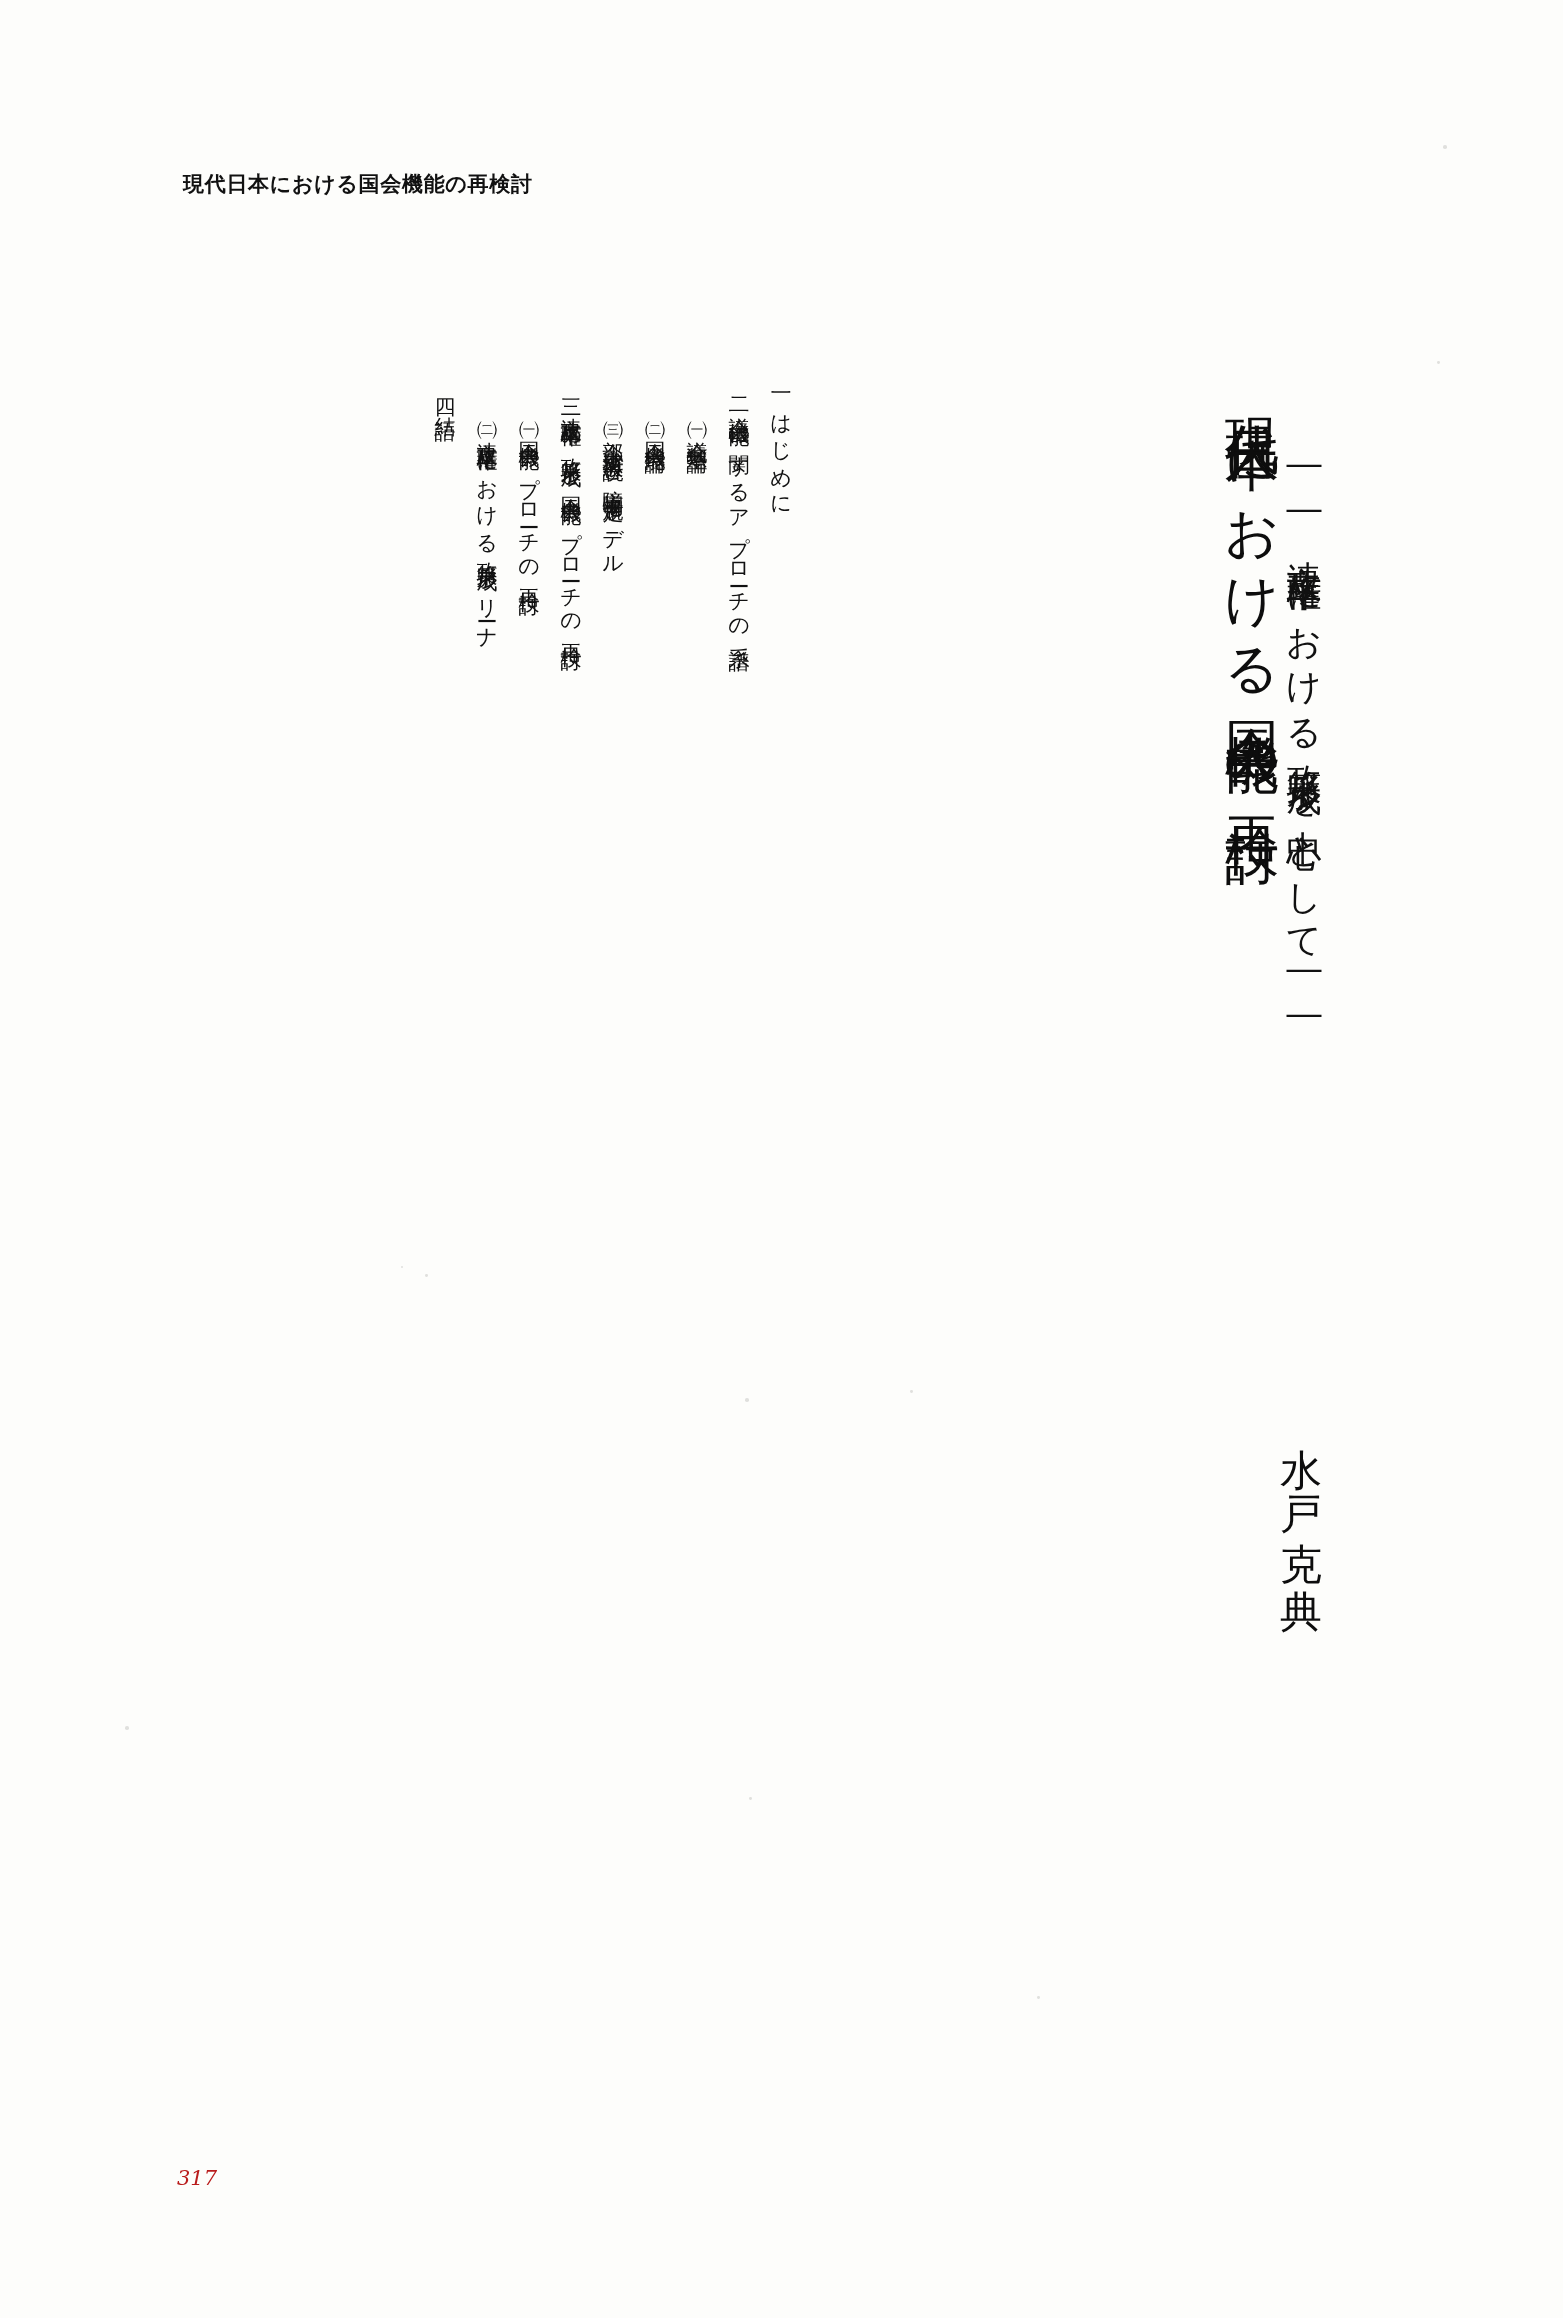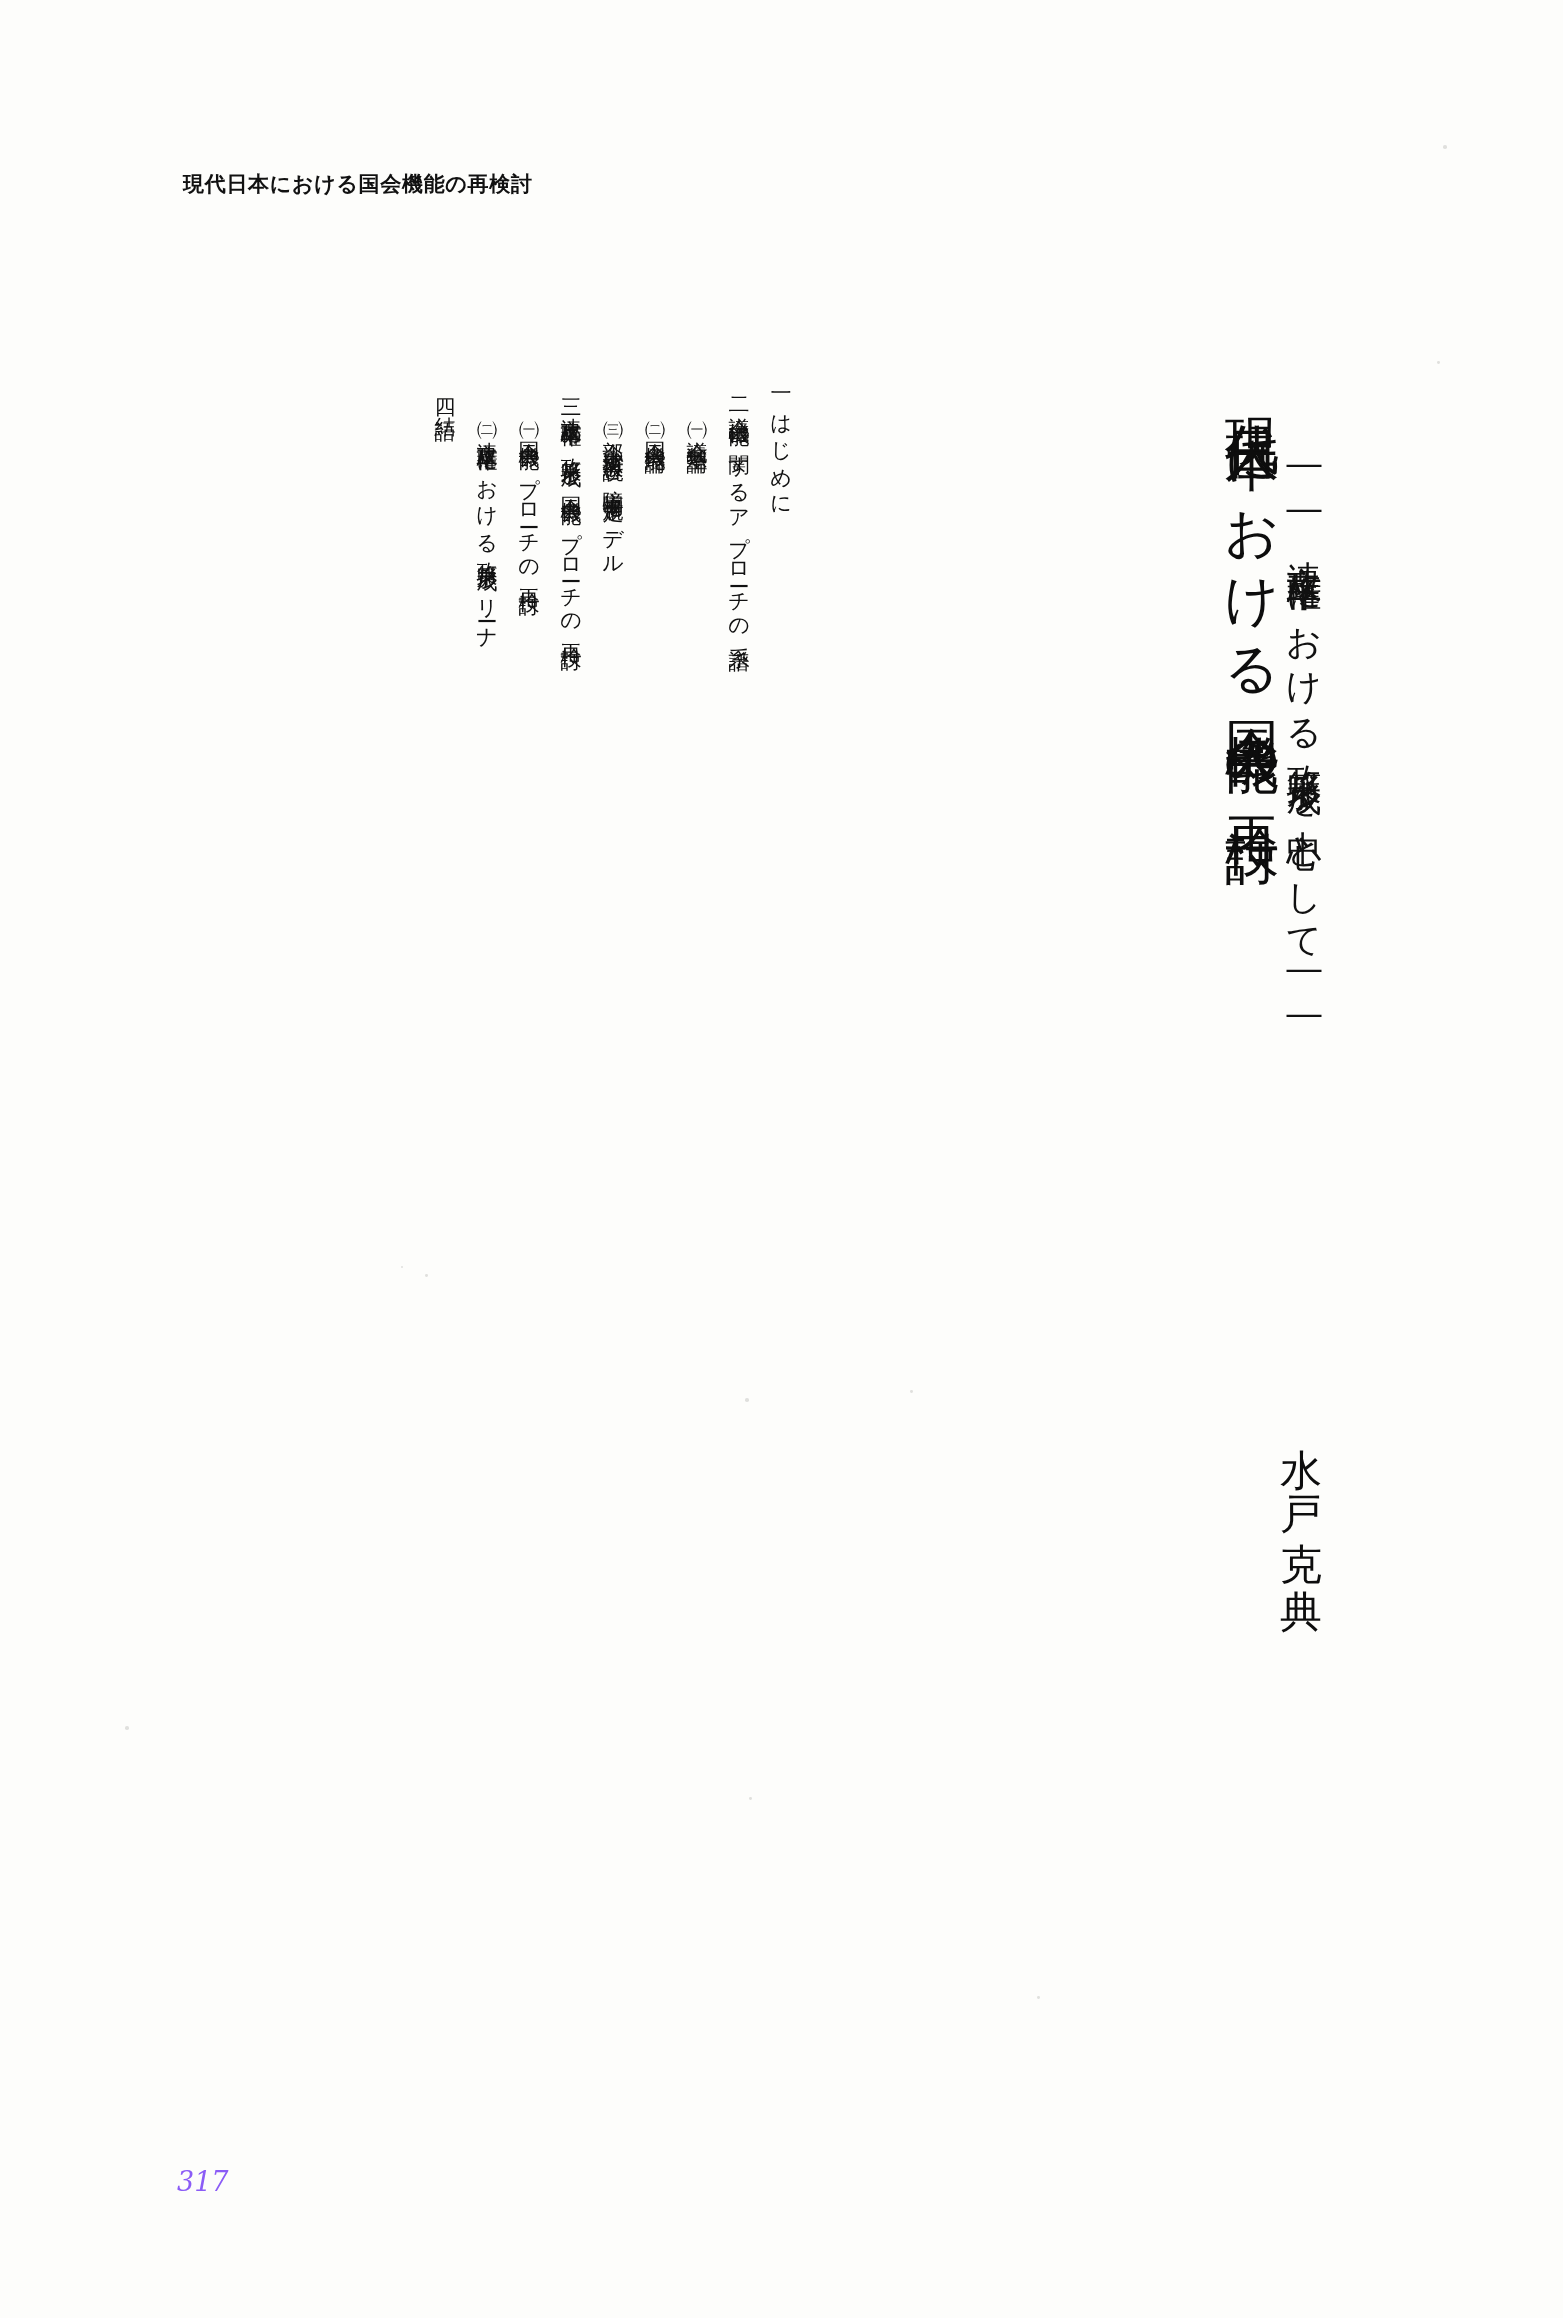--- a/index.html
+++ b/index.html
@@ -33,24 +33,24 @@
     font-family: "DejaVu Sans", "Liberation Sans", sans-serif;
     white-space: nowrap;
     color: #111;
   }
 
   
   .folio {
     position: absolute;
     left: 177px;
     top: 2166px;
-    font-size: 27px;
+    font-size: 21px;
     font-style: italic;
     font-family: "DejaVu Serif", "Liberation Serif", serif;
-    color: #8b5cf6;
+    color: #b91c1c;
   }
 
   
   .vtext {
     writing-mode: vertical-rl;
     text-orientation: upright;
     -webkit-text-orientation: upright;
     font-family: "DejaVu Serif", "Liberation Serif", serif;
     white-space: nowrap;
   }

